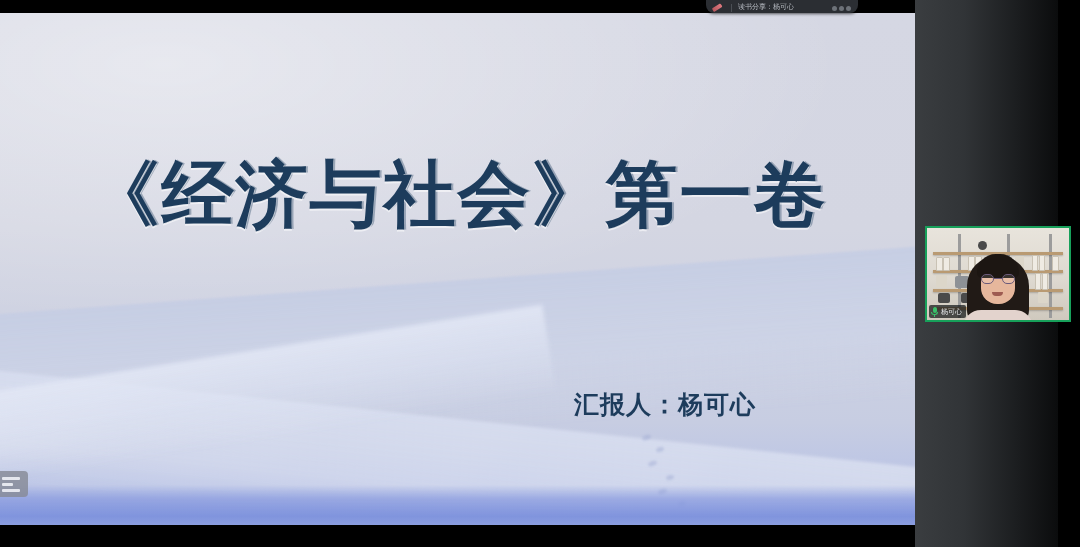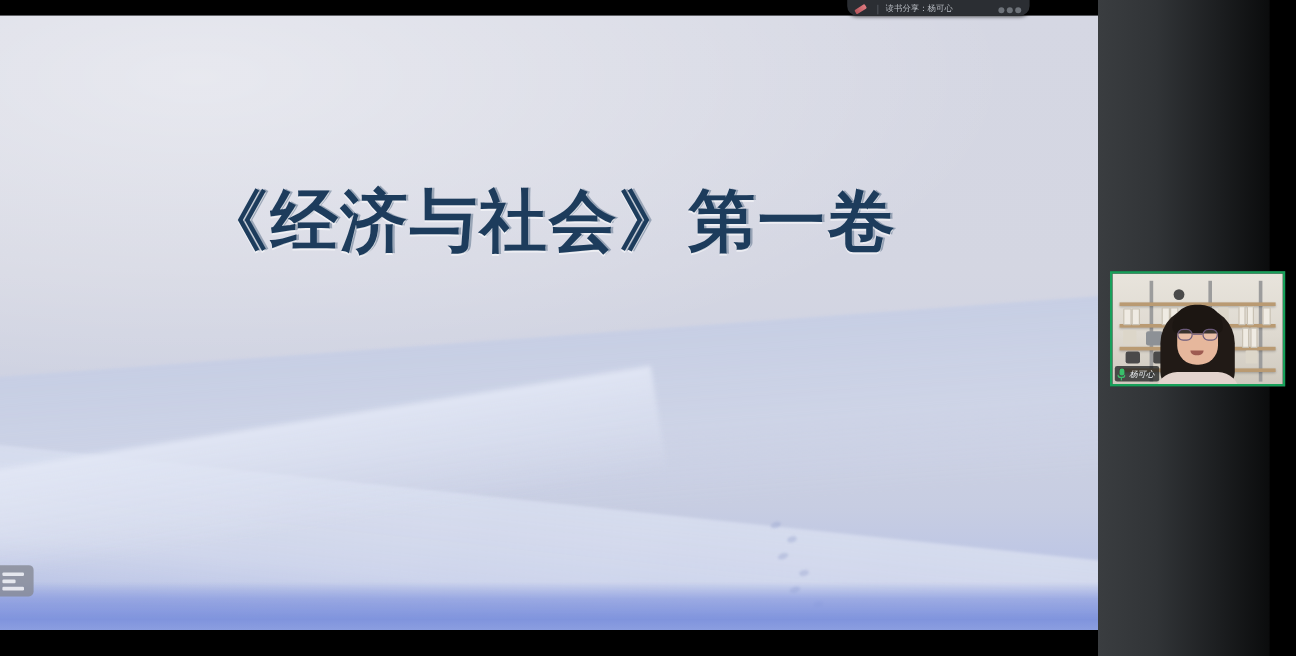--- a/index.html
+++ b/index.html
@@ -8,21 +8,20 @@
     font-family:"Liberation Sans","DejaVu Sans",sans-serif;
   }
 
   
   #stage{position:absolute;inset:0;background:#000;}
 
   
   .meeting-panel{
     position:absolute;left:915px;top:0;width:143px;height:547px;
     background:linear-gradient(90deg,#3a3d40 0%,#313437 34%,#1b1d1f 72%,#0b0c0d 100%);
-    font-style:italic;
   }
 
   
   .share-area{position:absolute;left:0;top:0;width:915px;height:547px;background:#000;overflow:hidden;}
 
   
   .slide{
     position:absolute;left:0;top:13px;width:915px;height:512px;
     background:
       linear-gradient(180deg,#d5d7e3 0%,#d4d6e2 42%,#ced2e2 62%,#c7cde2 80%,#b9c3e6 93%,#aab7e6 100%);
@@ -62,21 +61,21 @@
   }
   
   .footprints{position:absolute;left:640px;top:418px;width:190px;height:110px;pointer-events:none;opacity:.5;}
   .fp{position:absolute;background:rgba(150,162,205,.75);border-radius:50%;filter:blur(.8px);}
 
   
   .slide-text{position:absolute;inset:0;}
   .title-main{
     position:absolute;left:0;right:0;top:134px;text-align:center;
     font-family:Liberation Sans, sans-serif;
-    font-size:56px;font-weight:bold;letter-spacing:2px;
+    font-size:72px;font-weight:bold;letter-spacing:2px;
     color:#1d3c5c;
     text-shadow:0 2px 0 rgba(255,255,255,.55), 2px 0 0 rgba(30,60,92,.35);
     white-space:nowrap;
   }
   .title-sub{
     position:absolute;left:0;right:0;top:265px;text-align:center;
     font-family:"DejaVu Sans","Liberation Sans",sans-serif;
     font-size:55px;font-weight:bold;letter-spacing:3px;
     color:#1d3c5c;
     text-shadow:0 2px 0 rgba(255,255,255,.5);
@@ -244,20 +243,21 @@
         <span class="fp" style="left:26px;top:44px;width:8px;height:5px;transform:rotate(-14deg);"></span>
         <span class="fp" style="left:18px;top:58px;width:9px;height:5px;transform:rotate(-18deg);"></span>
         <span class="fp" style="left:38px;top:70px;width:8px;height:5px;transform:rotate(-12deg);"></span>
         <span class="fp" style="left:30px;top:84px;width:9px;height:5px;transform:rotate(-16deg);"></span>
       </div>
 
       <div class="blue-band"></div>
 
       <div class="slide-text">
         <div class="title-main">《经济与社会》第一卷</div>
+        <div class="presenter">汇报人：杨可心</div>
       </div>
 
       <div class="slide-chip">
         <i></i>
           <i class="short"></i>
           <i></i>
       </div>
     </div>
 
     <div class="float-toolbar">

